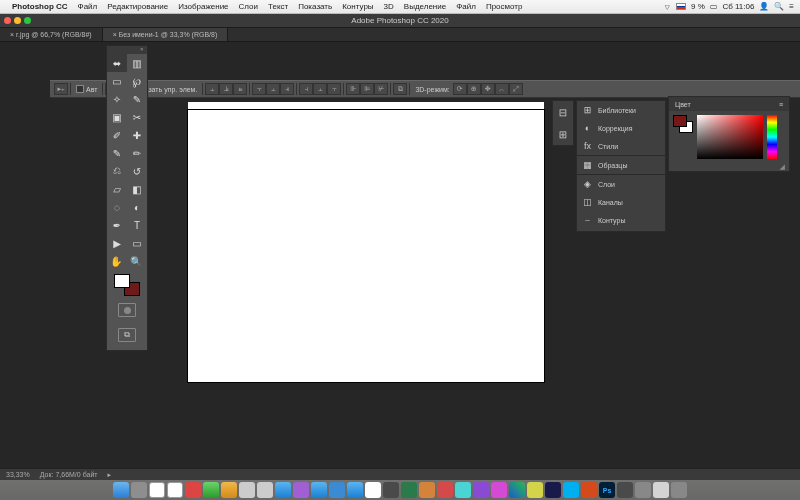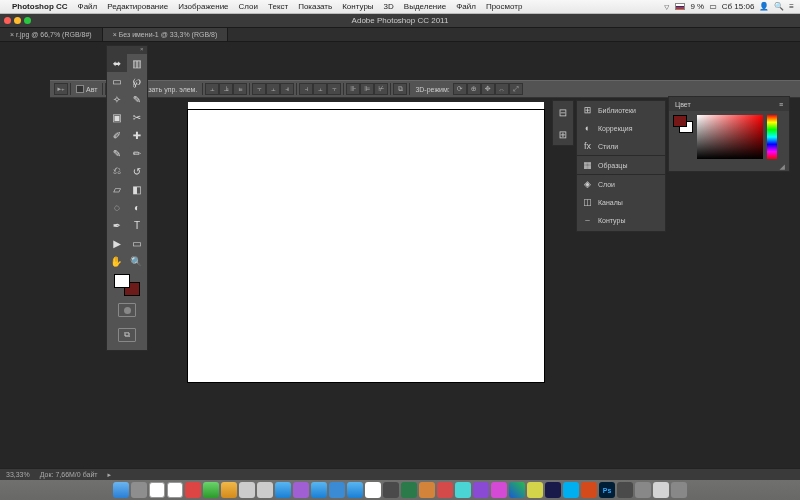--- a/index.html
+++ b/index.html
@@ -98,33 +98,33 @@
   <span class="apple"></span>
   <span class="appname">Photoshop CC</span>
   <span id="menu-items"><span class="menu">Файл</span><span class="menu">Редактирование</span><span class="menu">Изображение</span><span class="menu">Слои</span><span class="menu">Текст</span><span class="menu">Показать</span><span class="menu">Контуры</span><span class="menu">3D</span><span class="menu">Выделение</span><span class="menu">Файл</span><span class="menu">Просмотр</span></span>
   <span class="spacer"></span>
   <span class="status">⌔</span>
   <span class="status">
       <span class="flag"></span>
     </span>
   <span class="status">9 %</span>
   <span class="status">▭</span>
-  <span class="status">Сб 15:06</span>
+  <span class="status">Сб 11:06</span>
   <span class="status">👤</span>
   <span class="status">🔍</span>
   <span class="status">≡</span>
 </div>
 
 <div class="ps-title">
   <div class="dots">
     <div class="dot r"></div>
     <div class="dot y"></div>
     <div class="dot g"></div>
   </div>
-  <span>Adobe Photoshop CC 2011</span>
+  <span>Adobe Photoshop CC 2020</span>
 </div>
 
 <div class="doc-tabs" id="doc-tabs">
     <div class="doc-tab"><span class="x">×</span> r.jpg @ 66,7% (RGB/8#)</div>
     <div class="doc-tab active"><span class="x">×</span> Без имени-1 @ 33,3% (RGB/8)</div>
   </div>
 
 <div class="workspace">
   <div class="canvas-top"></div>
   <div class="canvas"></div>

